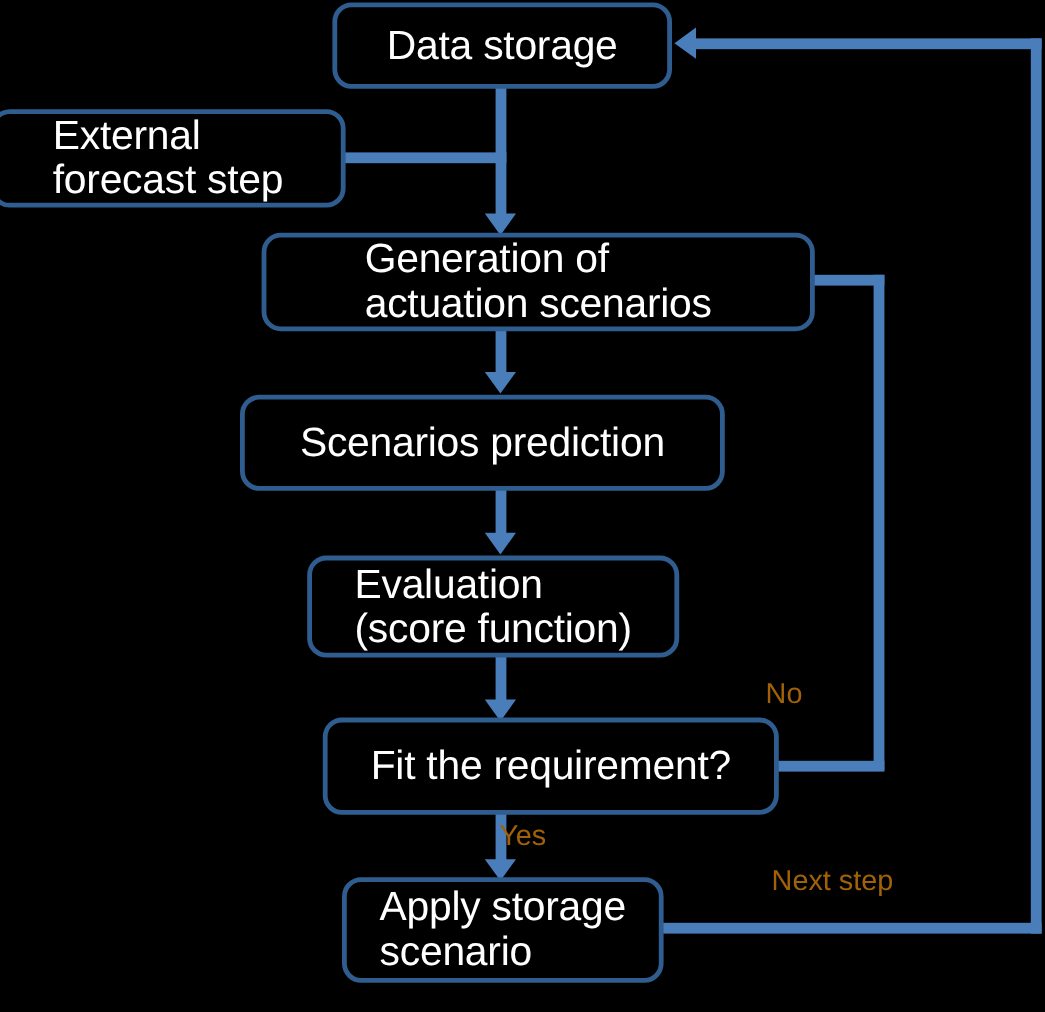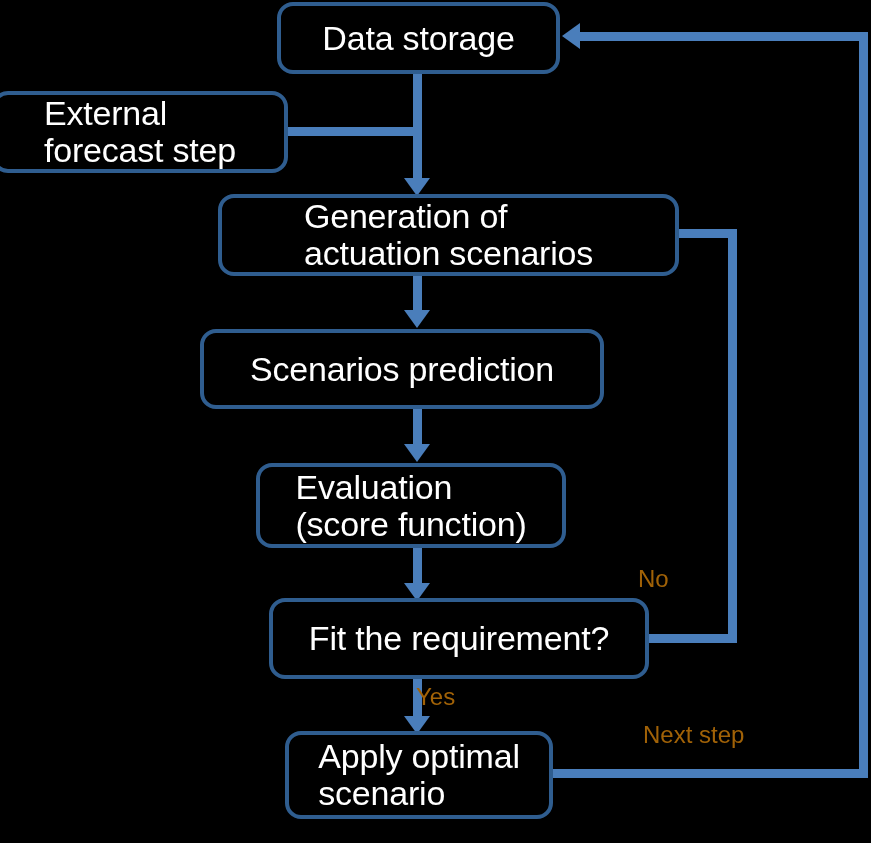--- a/index.html
+++ b/index.html
@@ -125,21 +125,21 @@
   <div class="node" style="left:256px; top:463px; width:310px; height:85px;">
     <span>Evaluation
 (score function)</span>
   </div>
 
   <div class="node" style="left:229px; top:598px; width:380px; height:81px;margin-left:40px;">
     <span>Fit the requirement?</span>
   </div>
 
   <div class="node" style="left:285px; top:731px; width:268px; height:88px;">
-    <span>Apply optimal
+    <span>Apply storage
 scenario</span>
   </div>
 
   
 
   <div class="edge-label" style="left:638px; top:567px;">No</div>
 
   <div class="edge-label" style="left:416px; top:685px;">Yes</div>
 
   <div class="edge-label" style="left:643px; top:723px;">Next step</div>

